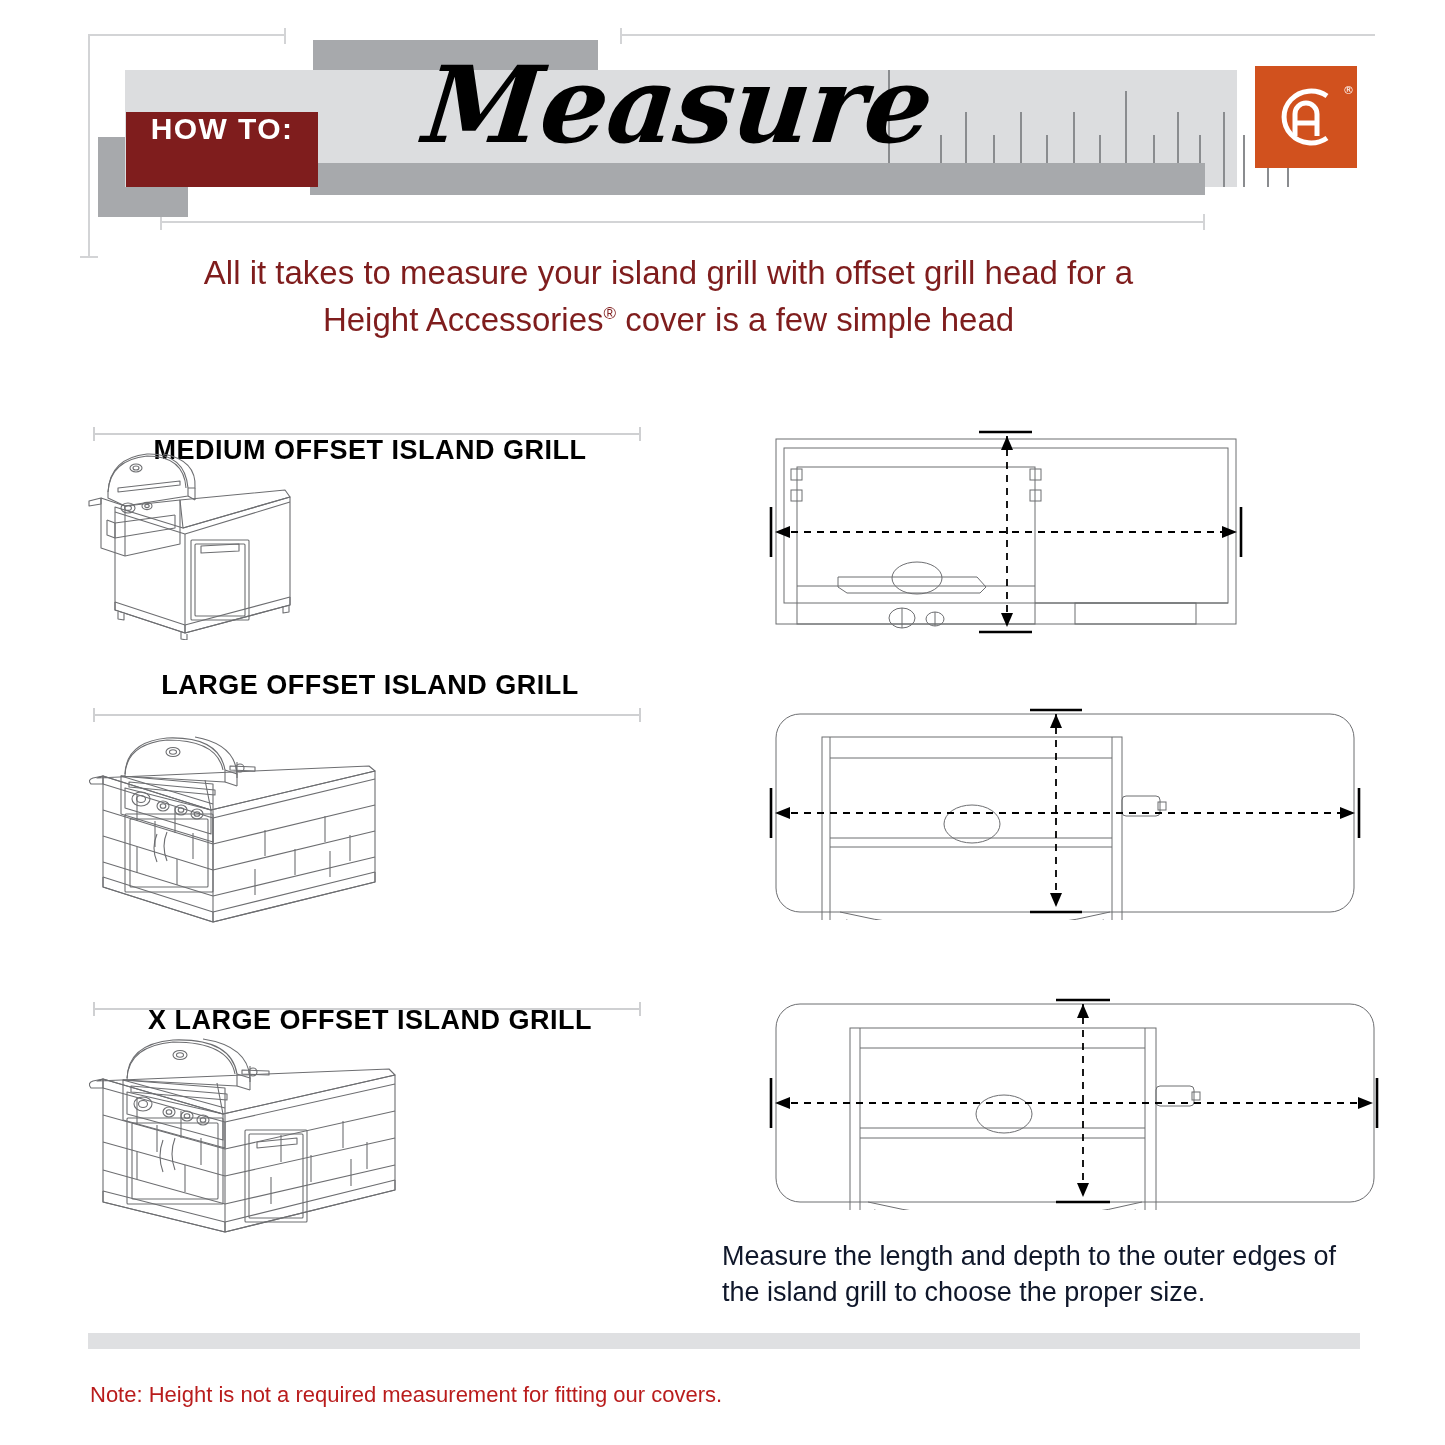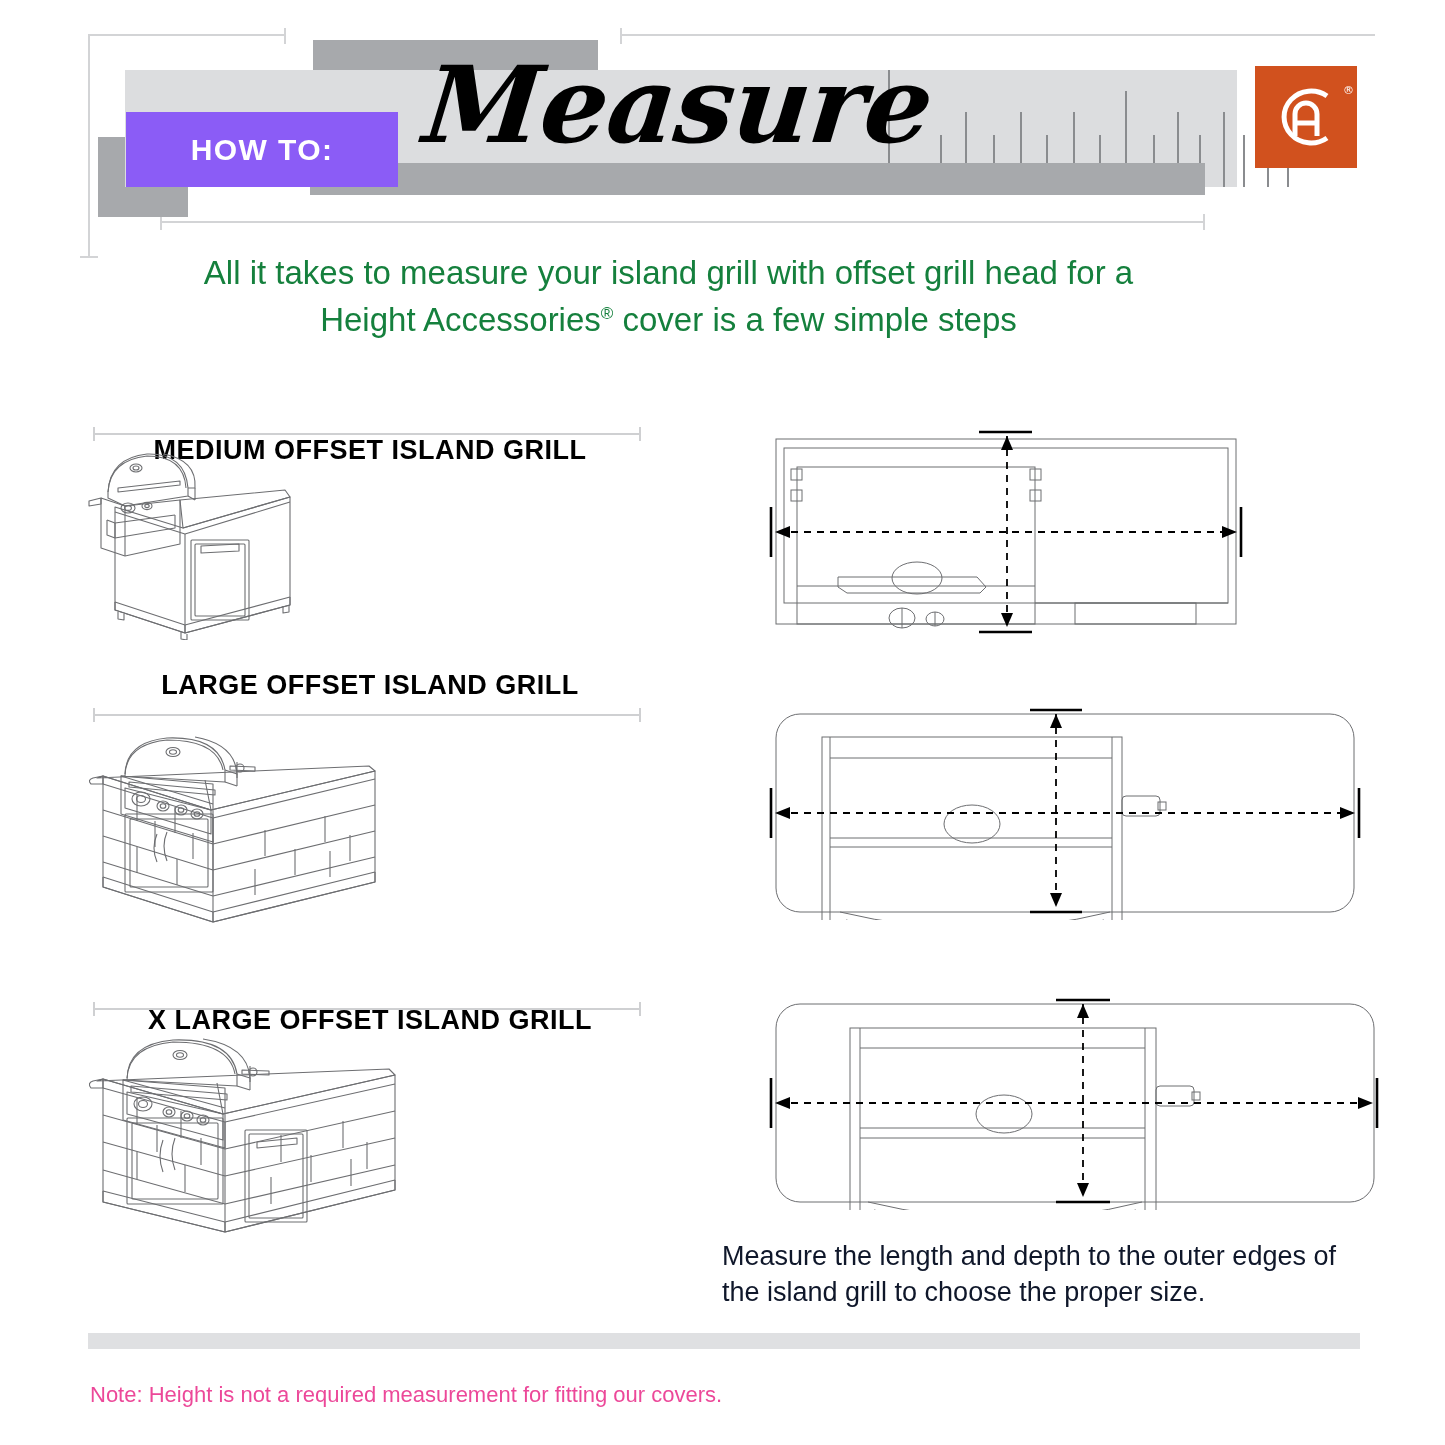--- a/index.html
+++ b/index.html
@@ -69,22 +69,22 @@
   .hdr-ruler {
     position: absolute; left: 125px; top: 70px;
     width: 1112px; height: 117px; background: #dcdddf;
   }
   .hdr-band-mid {
     position: absolute; left: 310px; top: 163px;
     width: 895px; height: 32px; background: #a7a9ac;
   }
   .hdr-howto {
     position: absolute; left: 126px; top: 112px;
-    width: 272px; height: 75px; background: #8b5cf6;
-    display: flex; align-items: center; justify-content: center;
+    width: 192px; height: 75px; background: #7f1d1d;
+    display: flex; justify-content: center;
   }
   .hdr-howto span {
     color: #ffffff; font-weight: bold; font-size: 30px;
     letter-spacing: 1.4px; font-family: "Liberation Sans", sans-serif;
   }
   .hdr-title {
     position: absolute; left: 425px; top: 52px;
     font-family: "DejaVu Serif", serif;
     font-style: italic; font-weight: bold;
     font-size: 106px; color: #000000;
@@ -100,21 +100,21 @@
 
   .ruler-ticks { position: absolute; left: 0; top: 0; width: 100%; height: 100%; }
   .ruler-ticks i {
     position: absolute; bottom: 0; width: 2px; background: #8a8c8f;
   }
 
   
   .subtitle {
     position: absolute; left: 0; top: 250px; width: 1337px;
     text-align: center;
-    font-size: 33px; line-height: 1.42; color: #15803d;
+    font-size: 33px; line-height: 1.42; color: #7f1d1d;
     font-family: "Liberation Sans", sans-serif;
   }
   .subtitle sup { font-size: 17px; vertical-align: super; }
 
   
   .section { position: absolute; left: 0; width: 1445px; }
   .sec-head {
     position: absolute; left: 90px; width: 560px; text-align: center;
     font-size: 27px; font-weight: bold; letter-spacing: 0.5px;
     color: #000; font-family: "Liberation Sans", sans-serif;
@@ -133,21 +133,21 @@
   .measure-note {
     position: absolute; left: 722px; top: 1238px; width: 650px;
     font-size: 27px; line-height: 1.35; color: #0f172a;
   }
   .divider {
     position: absolute; left: 88px; top: 1333px;
     width: 1272px; height: 16px; background: #dfe0e2;
   }
   .foot-note {
     position: absolute; left: 90px; top: 1382px;
-    font-size: 22px; color: #ec4899;
+    font-size: 22px; color: #b91c1c;
   }
 </style>
 </head>
 <body>
 
 <div class="header">
 
   <div class="hdr-callout-top"></div>
   <div class="hdr-callout-top-l"></div>
   <div class="hdr-callout-top-l-cap"></div>
@@ -198,21 +198,21 @@
         <path d="M40 70 L40 48 A11 11 0 0 1 62 48 L62 70"></path>
         <line x1="41" y1="57" x2="61" y2="57"></line>
       </g>
       <text x="88" y="28" fill="#ffffff" font-size="11" font-family="DejaVu Sans, sans-serif">®</text>
     </svg>
   </div>
 </div>
 
 <div class="subtitle">
   <div>All it takes to measure your island grill with offset grill head for a</div>
-  <div><span>Height Accessories</span><sup>®</sup><span> cover is a few simple steps</span></div>
+  <div><span>Height Accessories</span><sup>®</sup><span> cover is a few simple head</span></div>
 </div>
 
 <div class="section">
   <div class="sec-head" style="top:390px;margin-top:45px;">MEDIUM OFFSET ISLAND GRILL</div>
   <div class="sec-rule" style="top:433px;"></div>
 
   <div class="art" style="left:85px; top:440px;">
     <svg width="230" height="200" viewBox="0 0 230 200">
       <g fill="none" stroke="#6d6e71" stroke-width="1.1" stroke-linejoin="round">
 

